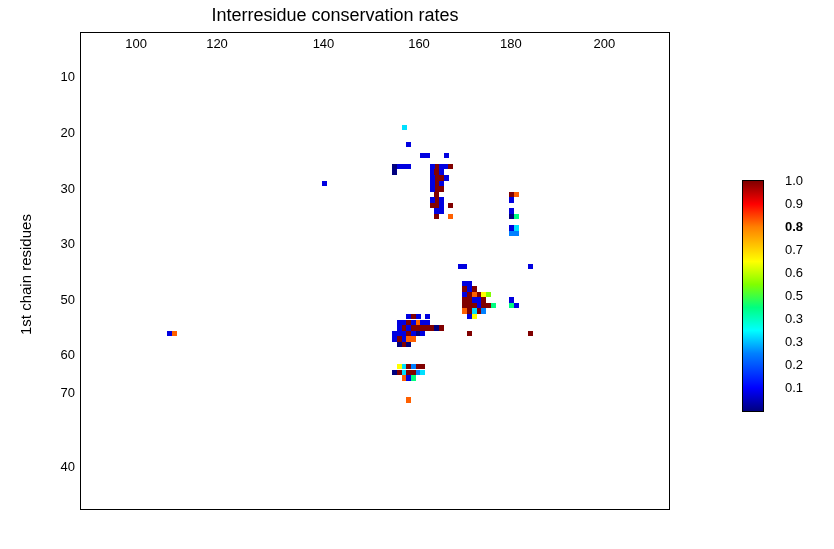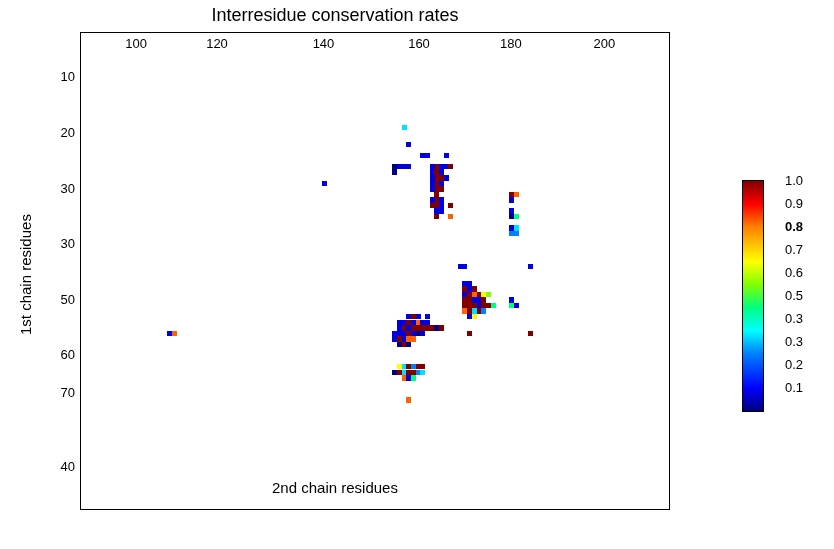--- a/index.html
+++ b/index.html
@@ -98,21 +98,20 @@
     font-size: 13px;
     transform: translateY(-50%);
   }
 </style>
 </head>
 <body>
 
 <div class="chart-container">
   <div class="title">Interresidue conservation rates</div>
   <div class="ylabel">1st chain residues</div>
-  <div class="xlabel">2nd chain residues</div>
   <div class="plot-area" id="plot">
       <div class="cell" style="left: 86.4683px; top: 297.64px; background: rgb(0, 0, 224);"></div>
       <div class="cell" style="left: 91.1508px; top: 297.64px; background: rgb(255, 96, 0);"></div>
       <div class="cell" style="left: 240.992px; top: 147.57px; background: rgb(0, 0, 224);"></div>
       <div class="cell" style="left: 311.23px; top: 130.895px; background: rgb(0, 0, 128);"></div>
       <div class="cell" style="left: 315.913px; top: 130.895px; background: rgb(0, 0, 224);"></div>
       <div class="cell" style="left: 320.595px; top: 130.895px; background: rgb(0, 0, 224);"></div>
       <div class="cell" style="left: 325.278px; top: 130.895px; background: rgb(0, 0, 224);"></div>
       <div class="cell" style="left: 311.23px; top: 136.453px; background: rgb(0, 0, 128);"></div>
       <div class="cell" style="left: 315.913px; top: 286.523px; background: rgb(0, 0, 224);"></div>

